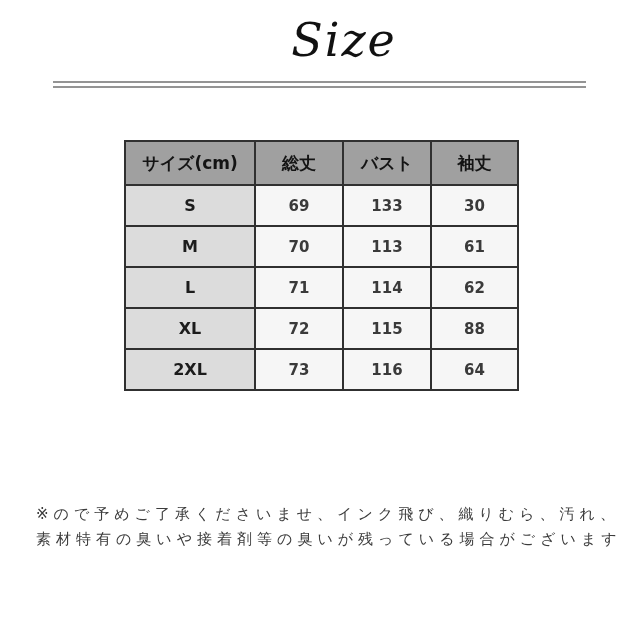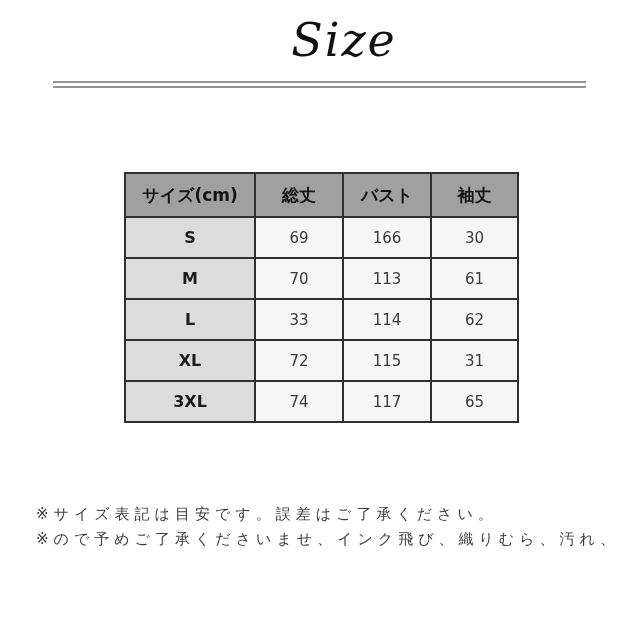--- a/index.html
+++ b/index.html
@@ -40,21 +40,21 @@
     left: 53px;
     width: 533px;
     height: 3px;
     border-top: 2px solid var(--rule-color);
     border-bottom: 2px solid var(--rule-color);
   }
 
   .size-table-wrap {
     position: absolute;
     left: 124px;
-    top: 172px;
+    top: 140px;
   }
 
   table.size-table {
     border-collapse: collapse;
     table-layout: fixed;
     width: 393px;
   }
   table.size-table th,
   table.size-table td {
     border: 2px solid var(--table-border);
@@ -73,21 +73,21 @@
     background: var(--label-bg);
     height: 39px;
     font-size: 16px;
     font-weight: bold;
     color: #1c1c1c;
   }
   table.size-table tbody td {
     background: var(--cell-bg);
     height: 39px;
     font-size: 15px;
-    font-weight: normal;
+    font-weight: bold;
     color: #3a3a3a;
   }
 
   .notes {
     position: absolute;
     left: 36px;
     top: 502px;
     width: 600px;
   }
   .note-line {
@@ -118,47 +118,47 @@
         <th>サイズ(cm)</th>
         <th>総丈</th>
         <th>バスト</th>
         <th>袖丈</th>
       </tr>
     </thead>
     <tbody>
       <tr>
         <th>S</th>
         <td>69</td>
-        <td>166</td>
+        <td>133</td>
         <td>30</td>
       </tr>
       <tr>
         <th>M</th>
         <td>70</td>
         <td>113</td>
         <td>61</td>
       </tr>
       <tr>
         <th>L</th>
-        <td>33</td>
+        <td>71</td>
         <td>114</td>
         <td>62</td>
       </tr>
       <tr>
         <th>XL</th>
         <td>72</td>
         <td>115</td>
-        <td>31</td>
+        <td>88</td>
       </tr>
       <tr>
-        <th>3XL</th>
-        <td>74</td>
-        <td>117</td>
-        <td>65</td>
+        <th>2XL</th>
+        <td>73</td>
+        <td>116</td>
+        <td>64</td>
       </tr>
     </tbody>
   </table>
 </div>
 
 <div class="notes">
-  <div class="note-line">※サイズ表記は目安です。誤差はご了承ください。</div>
   <div class="note-line">※ので予めご了承くださいませ、インク飛び、織りむら、汚れ、</div>
+  <div class="note-line">素材特有の臭いや接着剤等の臭いが残っている場合がございます</div>
 </div>
 
 </body></html>

